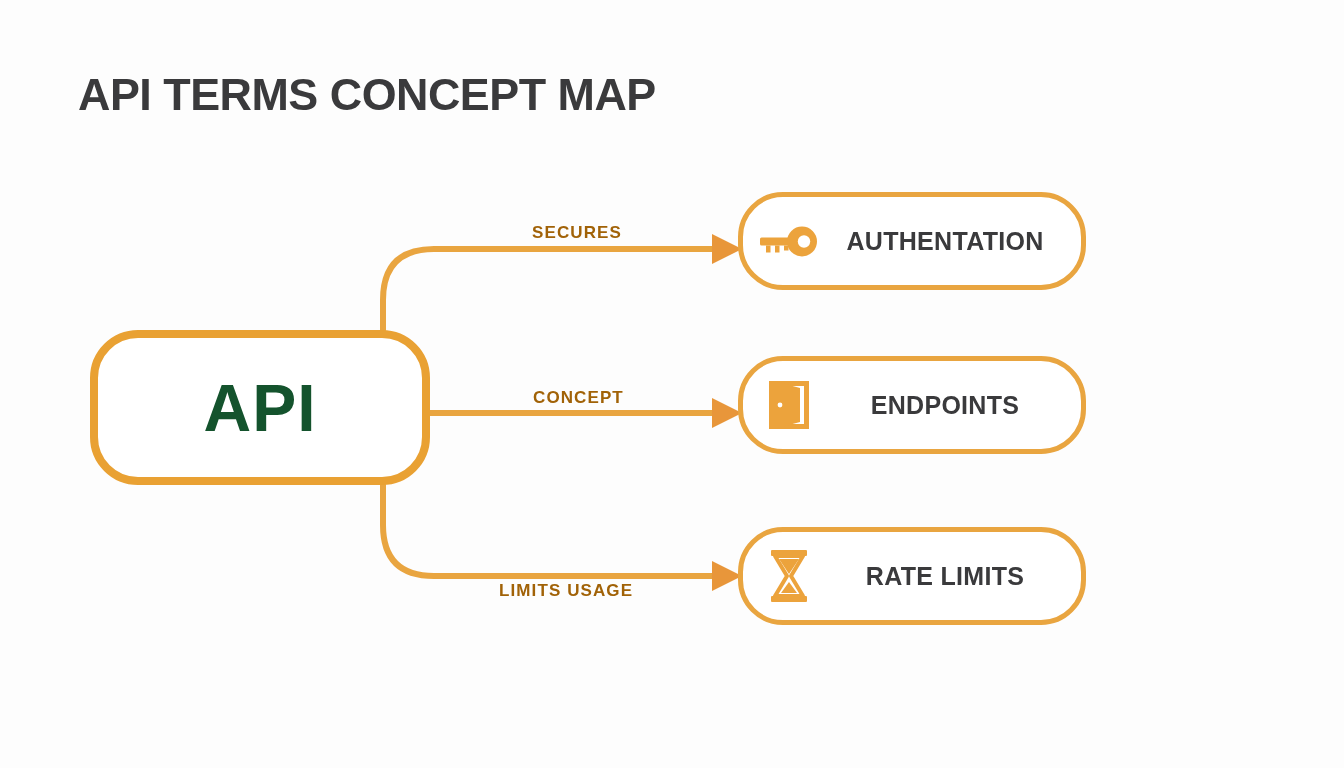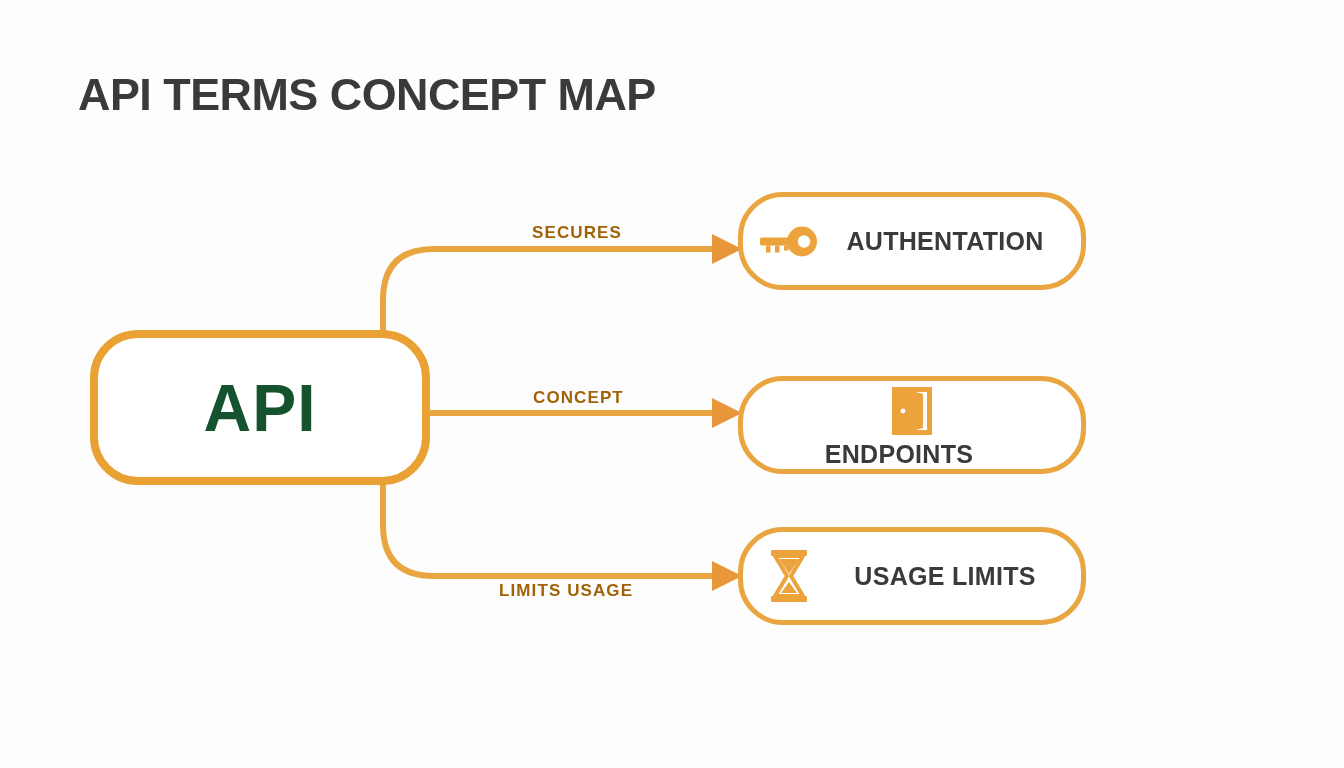--- a/index.html
+++ b/index.html
@@ -76,21 +76,21 @@
     width: 348px;
     height: 98px;
     box-sizing: border-box;
     border: 5px solid #e9a540;
     border-radius: 45px;
     background: #ffffff;
     display: flex;
     align-items: center;
   }
   #node-auth      { left: 738px; top: 192px; }
-  #node-endpoints { left: 738px; top: 376px; flex-direction: column; }
+  #node-endpoints { left: 738px; top: 356px; }
   #node-rate      { left: 738px; top: 527px; }
 
   .leaf-icon {
     width: 92px;
     min-width: 92px;
     height: 98px;
     display: flex;
     align-items: center;
     justify-content: center;
   }
@@ -190,16 +190,16 @@
 
         <rect x="4" y="48" width="36" height="6" rx="1" fill="#eca33c"></rect>
 
         <path d="M 8 8 L 36 8 L 24 28 L 36 48 L 8 48 L 20 28 Z" fill="none" stroke="#eca33c" stroke-width="4" stroke-linejoin="round"></path>
 
         <polygon points="12,11 32,11 22,26" fill="#eca33c"></polygon>
 
         <polygon points="14,45 30,45 22,34" fill="#eca33c"></polygon>
       </svg>
     </span>
-    <span class="leaf-label">USAGE LIMITS</span>
+    <span class="leaf-label">RATE LIMITS</span>
   </div>
 
 </div>
 
 </body></html>

